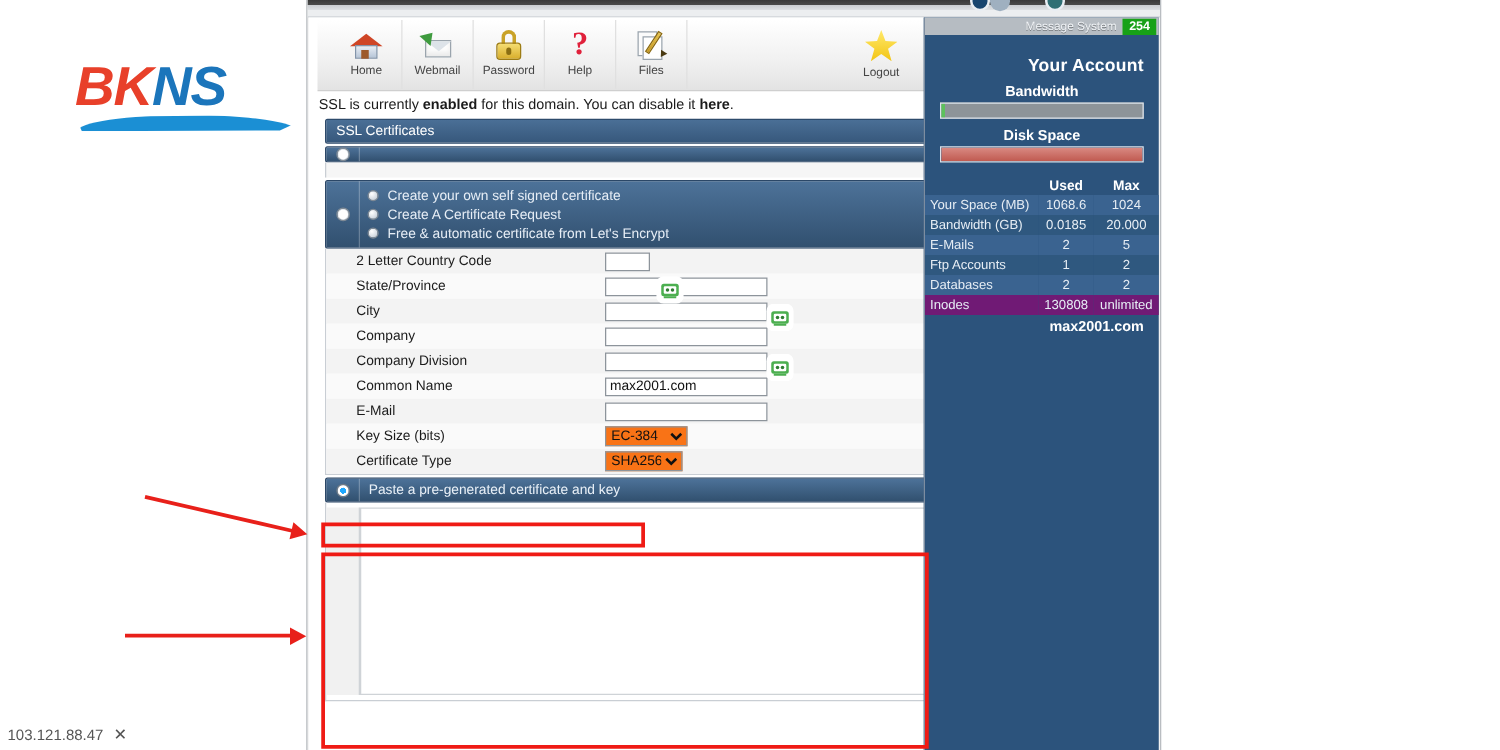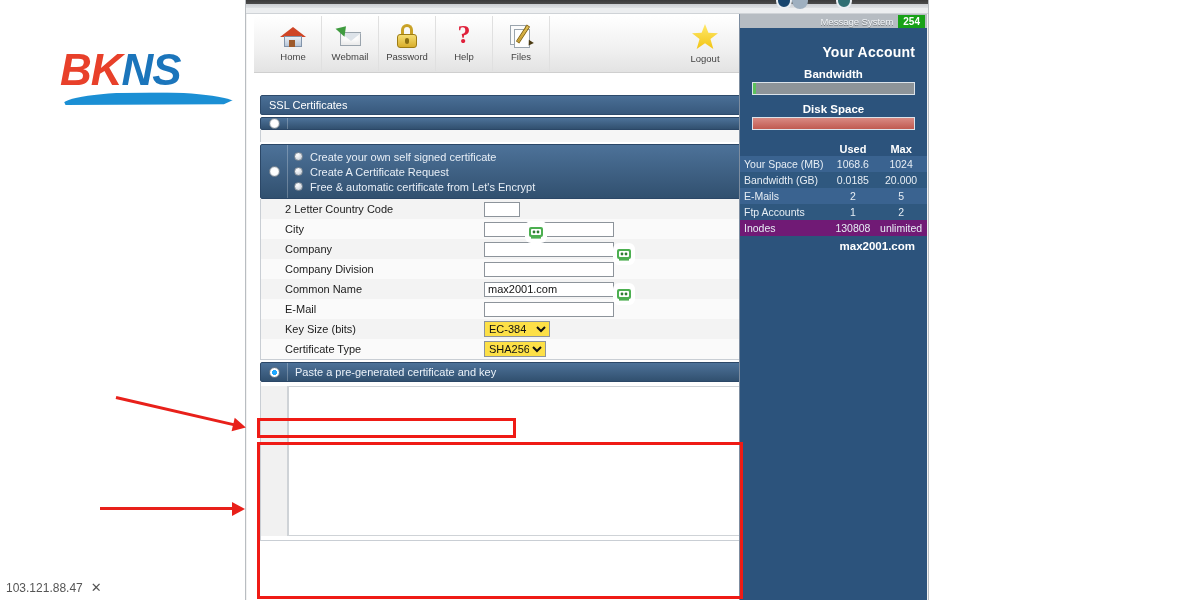--- a/index.html
+++ b/index.html
@@ -174,21 +174,21 @@
   .frow:nth-child(odd)  { background:#f3f3f3; }
   .frow:nth-child(even) { background:#fafafa; }
   .flabel { width:223px; padding-left:24px; }
   .finput input[type=text] {
     font-family:"Liberation Sans", sans-serif; font-size:11px;
     border:1px solid #8d949b; background:#fff; height:15px; padding:0 3px;
     color:#111;
   }
   .finput select {
     font-family:"Liberation Sans", sans-serif; font-size:11px;
-    border:1px solid #8d949b; background:#fde047; height:16px; color:#111;
+    border:1px solid #8d949b; background:#f97316; height:16px; color:#111;
   }
 
   
   #paste-row { position:relative; margin-top:2px; }
   #textarea-wrap { background:#fff; border:1px solid #c9ced4; border-top:none;
     padding:4px 2px 4px 0; display:flex; }
   #ta-gutter { width:27px; background:#f1f1f1; border-right:1px solid #cfd3d7; }
   #cert-textarea {
     flex:1; height:150px; border:1px solid #cfd3d7; background:#fff;
     font-family:"Liberation Mono", monospace; font-size:11px; resize:none;
@@ -310,20 +310,23 @@
         <span class="tb-label">Files</span>
       </div>
       <div id="tb-logout">
         <span class="ico-star">
             <span class="s"></span>
           </span>
         <span class="tb-label">Logout</span>
       </div>
     </div>
 
+    <div id="sslmsg">
+      <span>SSL is currently </span><b>enabled</b><span> for this domain. You can disable it </span><b>here</b><span>.</span>
+    </div>
 
     <div id="panel">
 
       <div class="bar-title">SSL Certificates</div>
 
       <div class="row-opt">
         <div class="radio-cell">
           <span class="radio sel-white"></span>
         </div>
       </div>
@@ -351,20 +354,26 @@
       </div>
 
       <div id="form">
         <div class="frow">
           <span class="flabel">2 Letter Country Code</span>
           <span class="finput">
             <input type="text" style="width: 36px;" value="">
           </span>
         </div>
         <div class="frow">
+          <span class="flabel">State/Province</span>
+          <span class="finput">
+            <input type="text" style="width: 130px;" value="">
+          </span>
+        </div>
+        <div class="frow">
           <span class="flabel">City</span>
           <span class="finput">
             <input type="text" style="width: 130px;" value="">
           </span>
         </div>
         <div class="frow">
           <span class="flabel">Company</span>
           <span class="finput">
             <input type="text" style="width: 130px;" value="">
           </span>
@@ -457,20 +466,25 @@
           <td class="c">20.000</td>
         </tr>
         <tr>
           <td>E-Mails</td>
           <td class="c">2</td>
           <td class="c">5</td>
         </tr>
         <tr>
           <td>Ftp Accounts</td>
           <td class="c">1</td>
+          <td class="c">2</td>
+        </tr>
+        <tr>
+          <td>Databases</td>
+          <td class="c">2</td>
           <td class="c">2</td>
         </tr>
         <tr>
           <td>Inodes</td>
           <td class="c">130808</td>
           <td class="c">unlimited</td>
         </tr>
       </tbody>
     </table>
 

